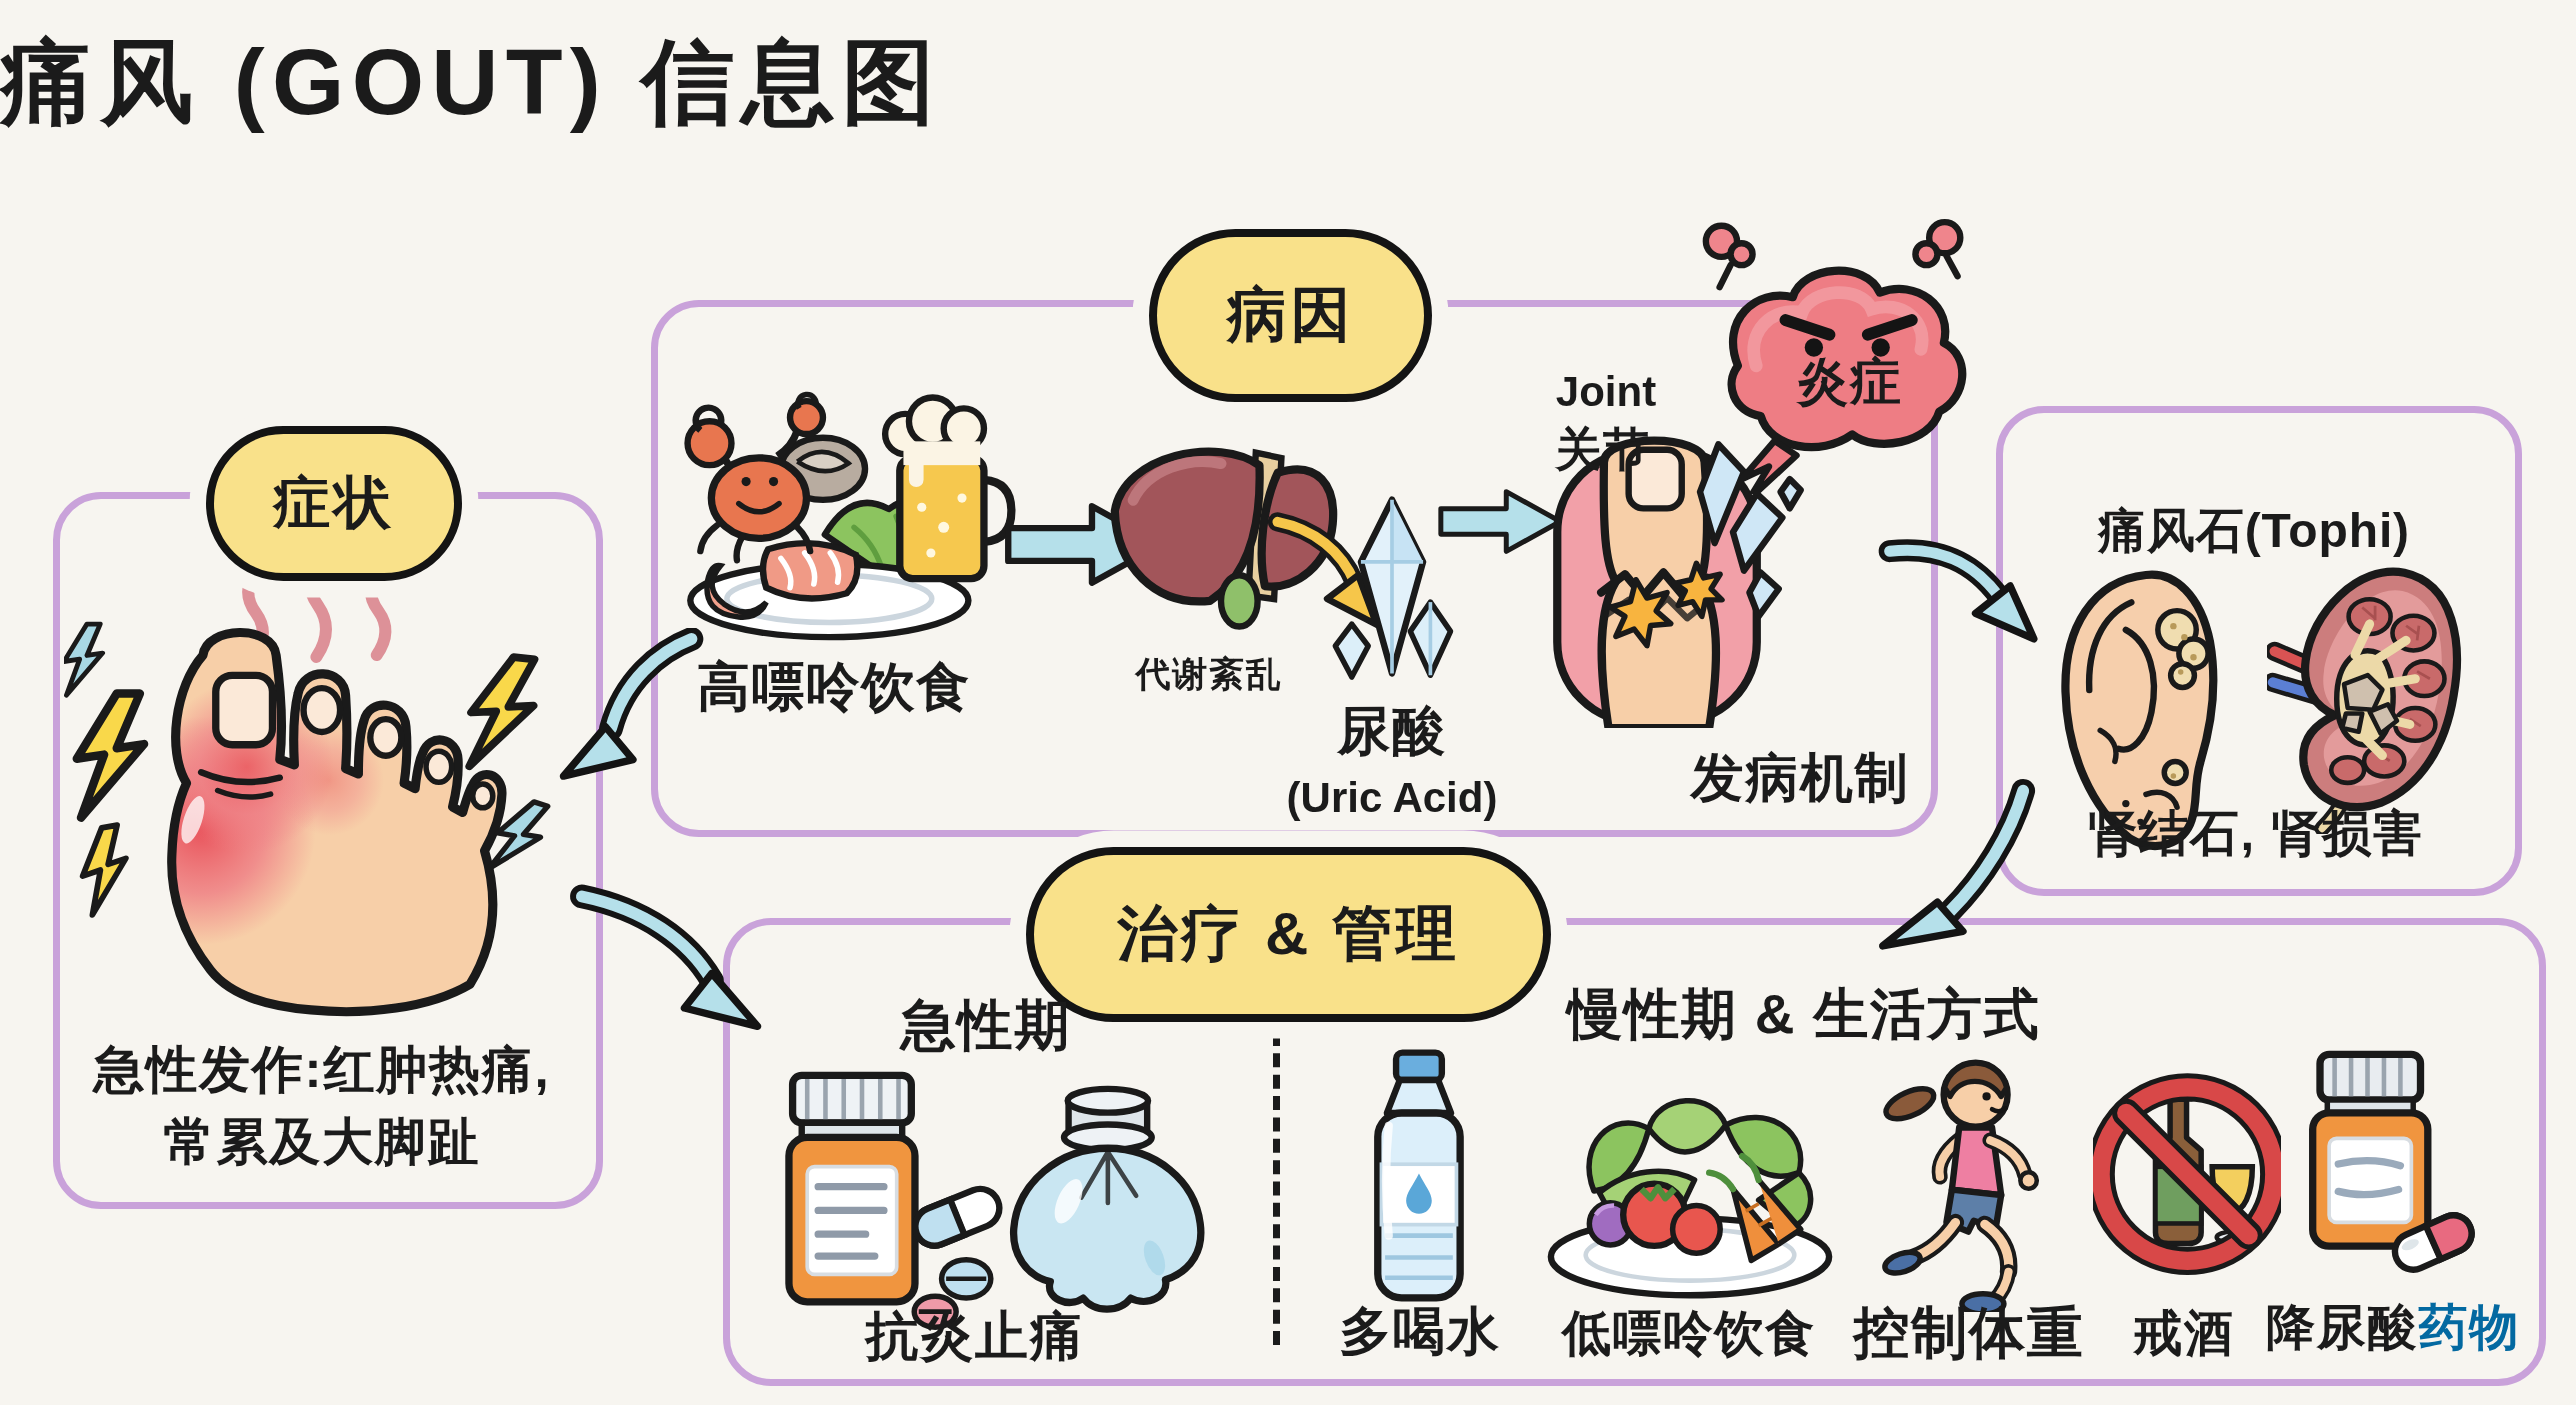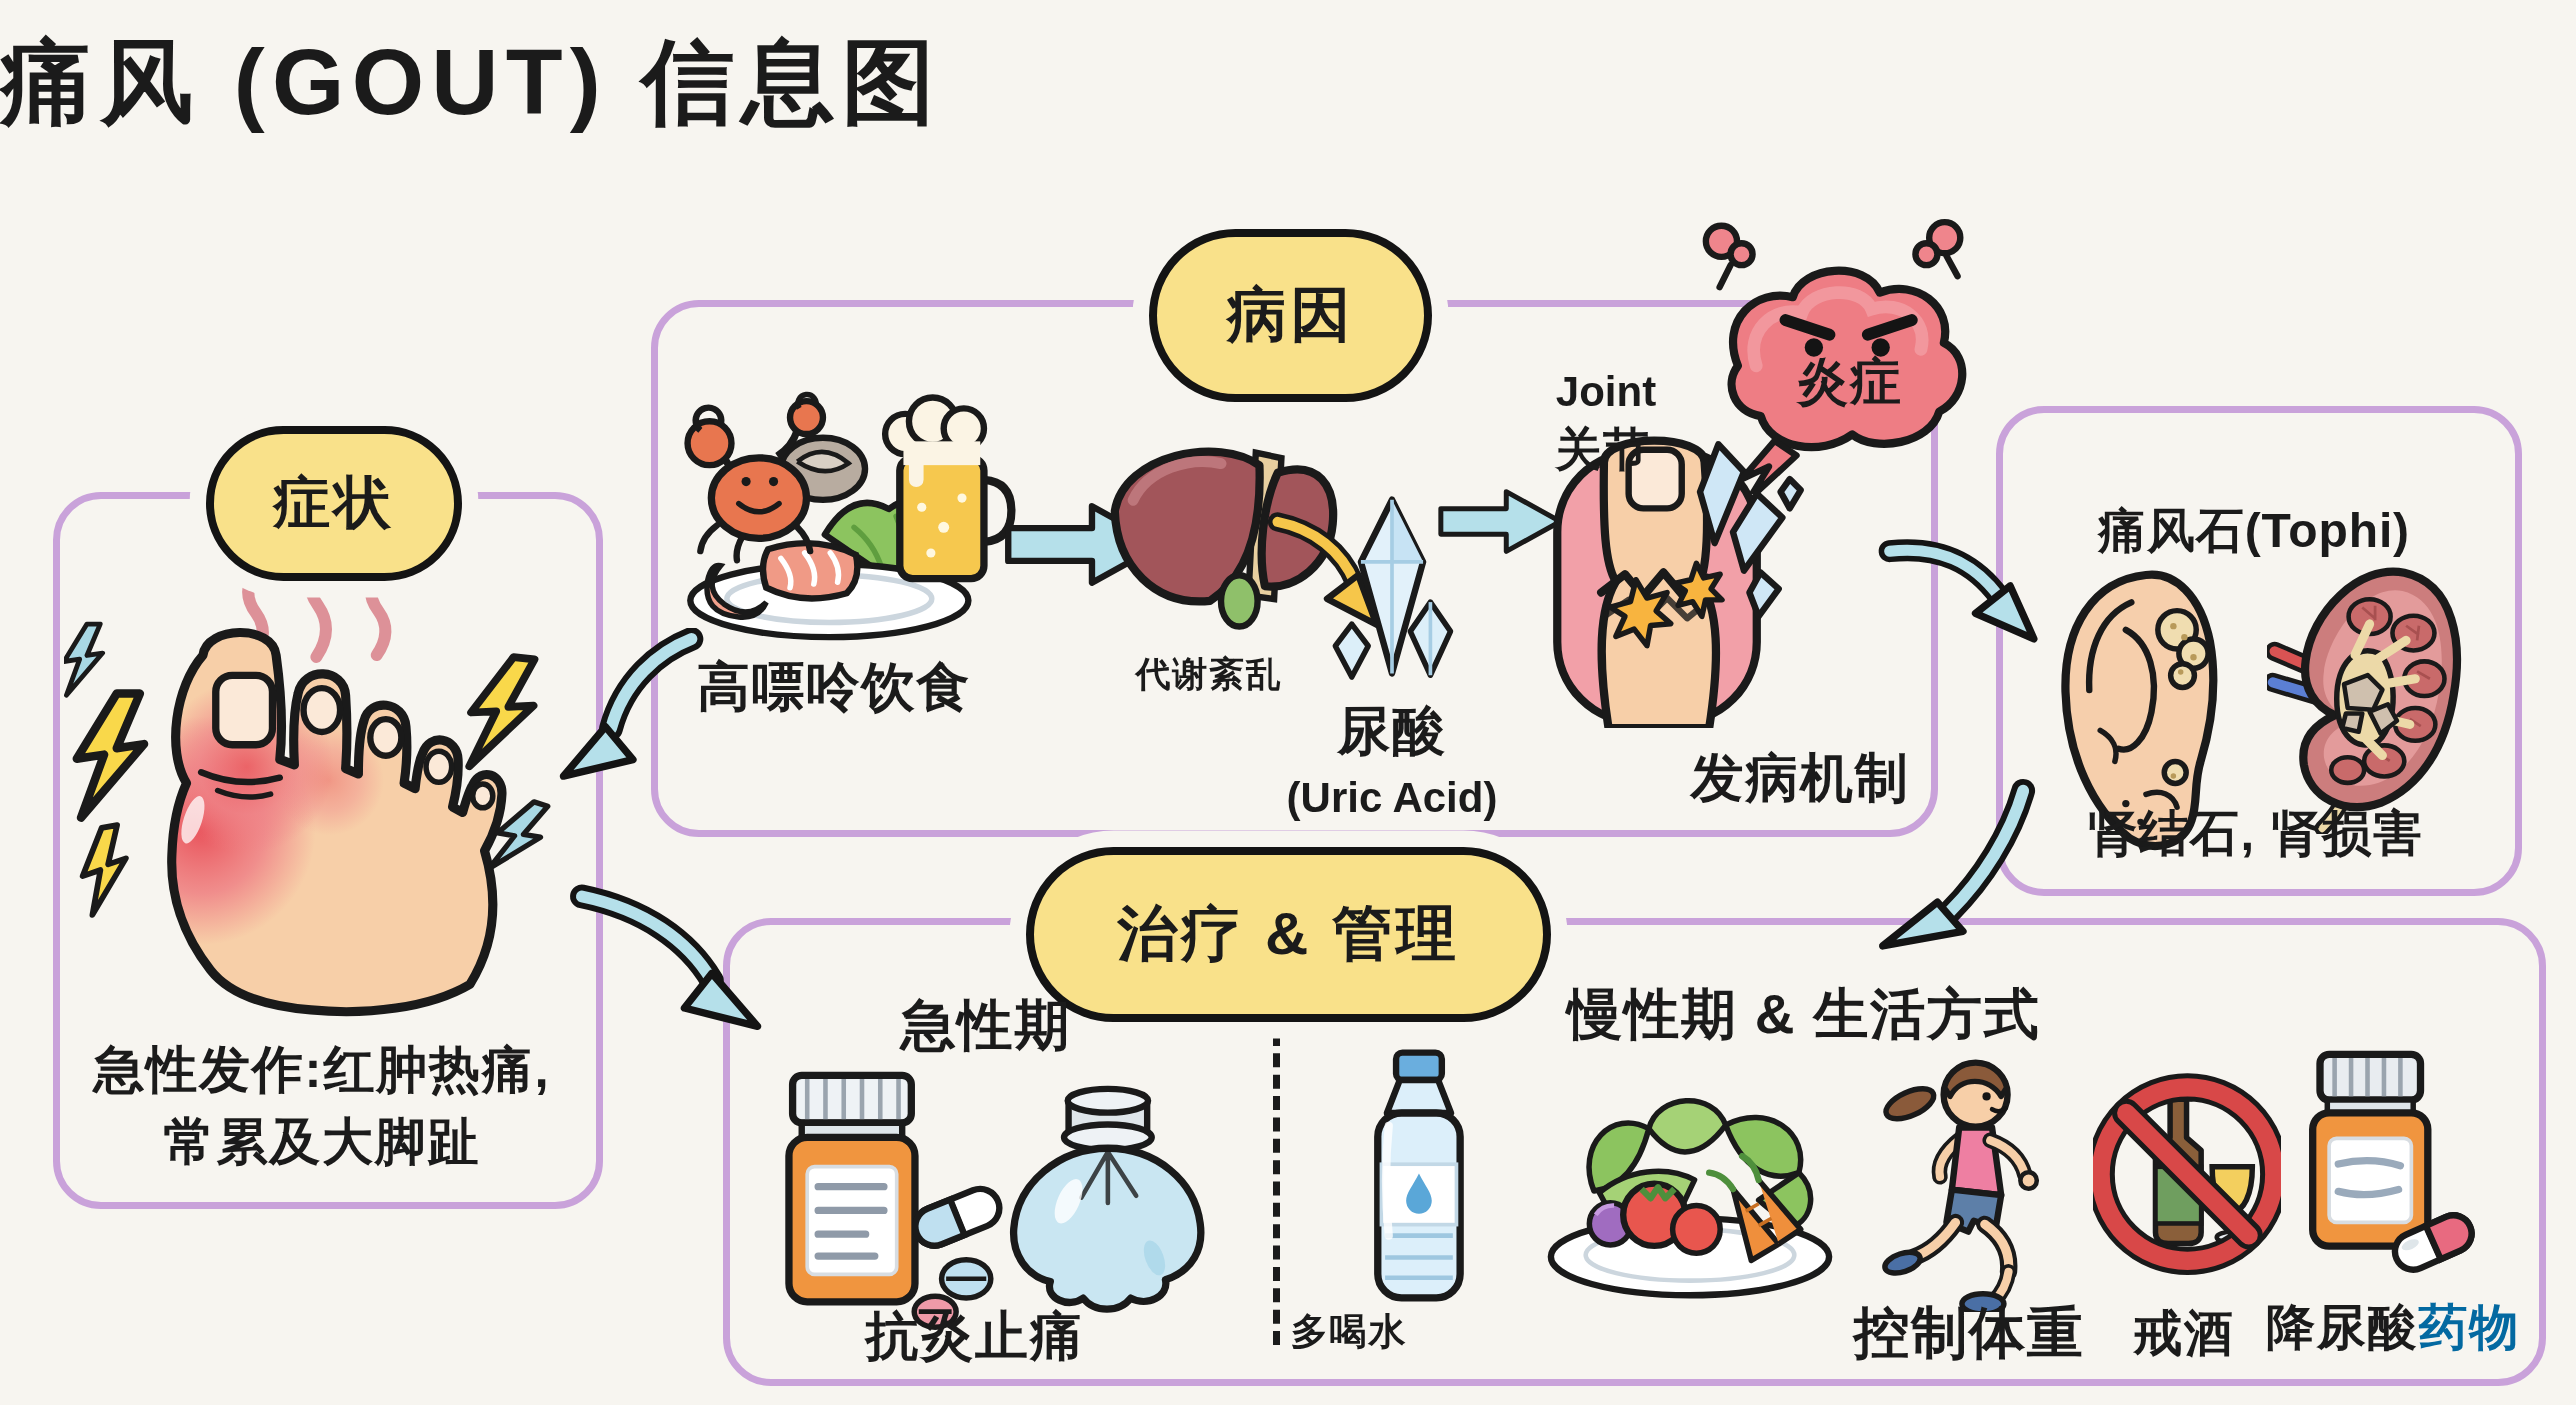--- a/index.html
+++ b/index.html
@@ -397,21 +397,22 @@
     <rect x="48" y="100" width="90" height="92" rx="8" fill="#ffffff" stroke="#d8dde2" stroke-width="4"></rect>
     <path d="M58,128 q36,-8 68,2 M58,158 q30,8 66,-2" fill="none" stroke="#9aaabb" stroke-width="8" stroke-linecap="round"></path>
     <g transform="rotate(-24 162 214)">
       <rect x="118" y="194" width="88" height="40" rx="20" fill="#ffffff" stroke="#1a1a1a" stroke-width="7"></rect>
       <path d="M162,194 l0,40" stroke="#1a1a1a" stroke-width="6"></path>
       <path d="M162,194 l24,0 a20,20 0 0,1 0,40 l-24,0 z" fill="#e86a80" stroke="#1a1a1a" stroke-width="7"></path>
       <ellipse cx="138" cy="206" rx="10" ry="5" fill="#dfe6ea"></ellipse>
     </g>
   </svg>
 
-  <div class="cap" style="left:1349px;top:1332px;font-size:37px;">多喝水</div>
+  <div class="cap" style="left:1420px;top:1332px;font-size:52px;">多喝水</div>
+  <div class="cap" style="left:1689px;top:1334px;font-size:49px;">低嘌呤饮食</div>
   <div class="cap" style="left:1969px;top:1334px;font-size:56px;">控制体重</div>
   <div class="cap" style="left:2184px;top:1334px;font-size:49px;">戒酒</div>
   <div class="cap" style="left:2393px;top:1328px;font-size:49px;">
     <span>降尿酸</span><span class="faded">药物</span>
   </div>
 
 </div>
 
 
 </body></html>

